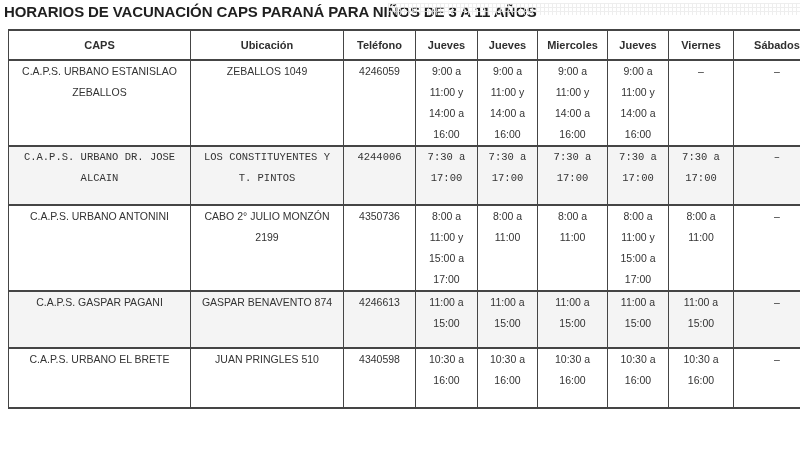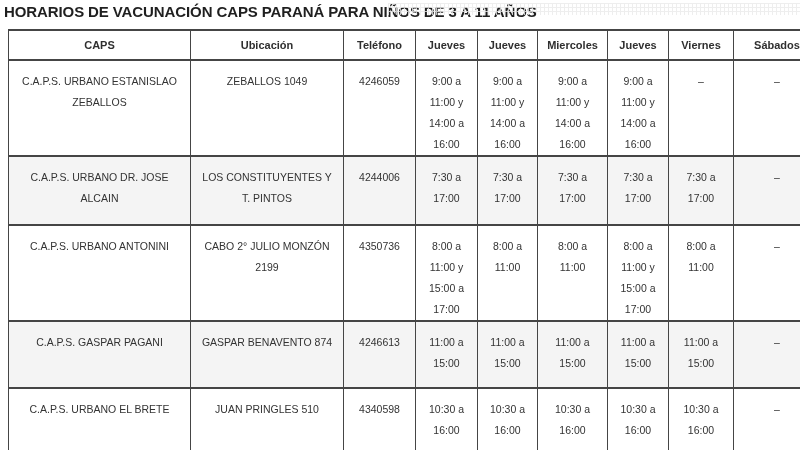--- a/index.html
+++ b/index.html
@@ -35,26 +35,26 @@
     border-left:1px solid #454545;border-right:1px solid #454545;
     text-align:center;vertical-align:top;
     font-size:10.5px;line-height:21px;
     padding:0 6px;
     overflow:hidden;
   }
   table.sched th{
     vertical-align:middle;font-weight:700;font-size:11px;height:28px;
     background:#ffffff;padding:0 4px;
   }
-  table.sched td{padding-top:10px;white-space:pre-line;color:#333333;}
+  table.sched td{white-space:pre-line;color:#333333;}
   tr.row-odd td{background:#ffffff;}
   tr.row-even td{background:#f4f4f4;}
   
   tr.r1 td{height:81px;}
-  tr.r2 td{height:57px;}
+  tr.r2 td{height:57px;font-family:Liberation Mono, monospace;}
   tr.r3 td{height:77px;text-align:center;}
   tr.r4 td{height:55px;}
   tr.r5 td{height:58px;}
   col.c-caps{width:182px;}
   col.c-ubi{width:153px;}
   col.c-tel{width:72px;}
   col.c-lun{width:62px;}
   col.c-mar{width:60px;}
   col.c-mie{width:70px;}
   col.c-jue{width:61px;}

